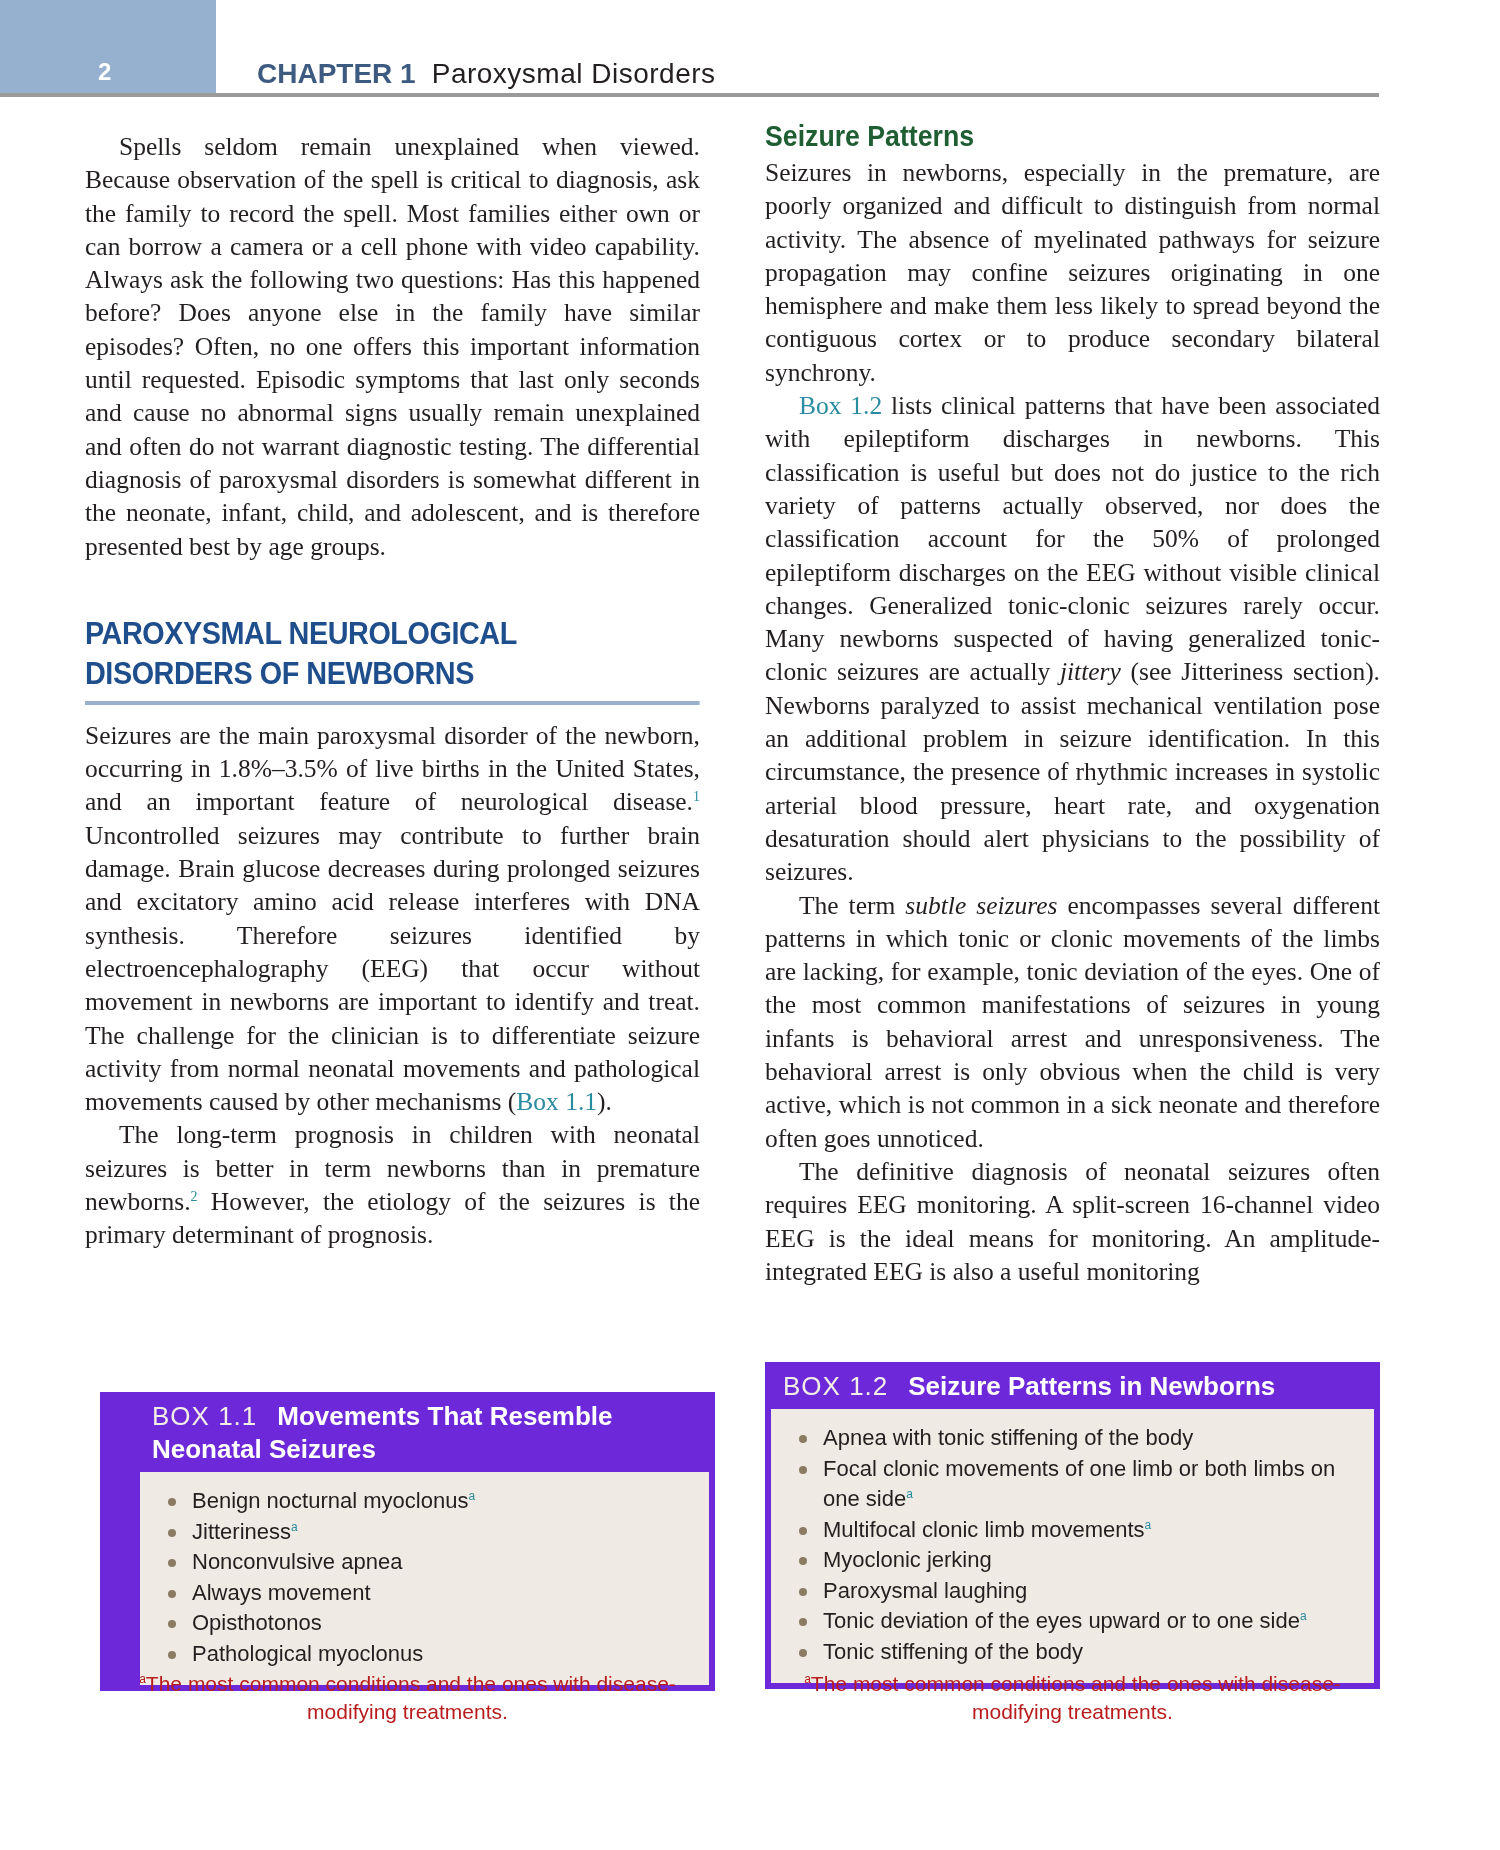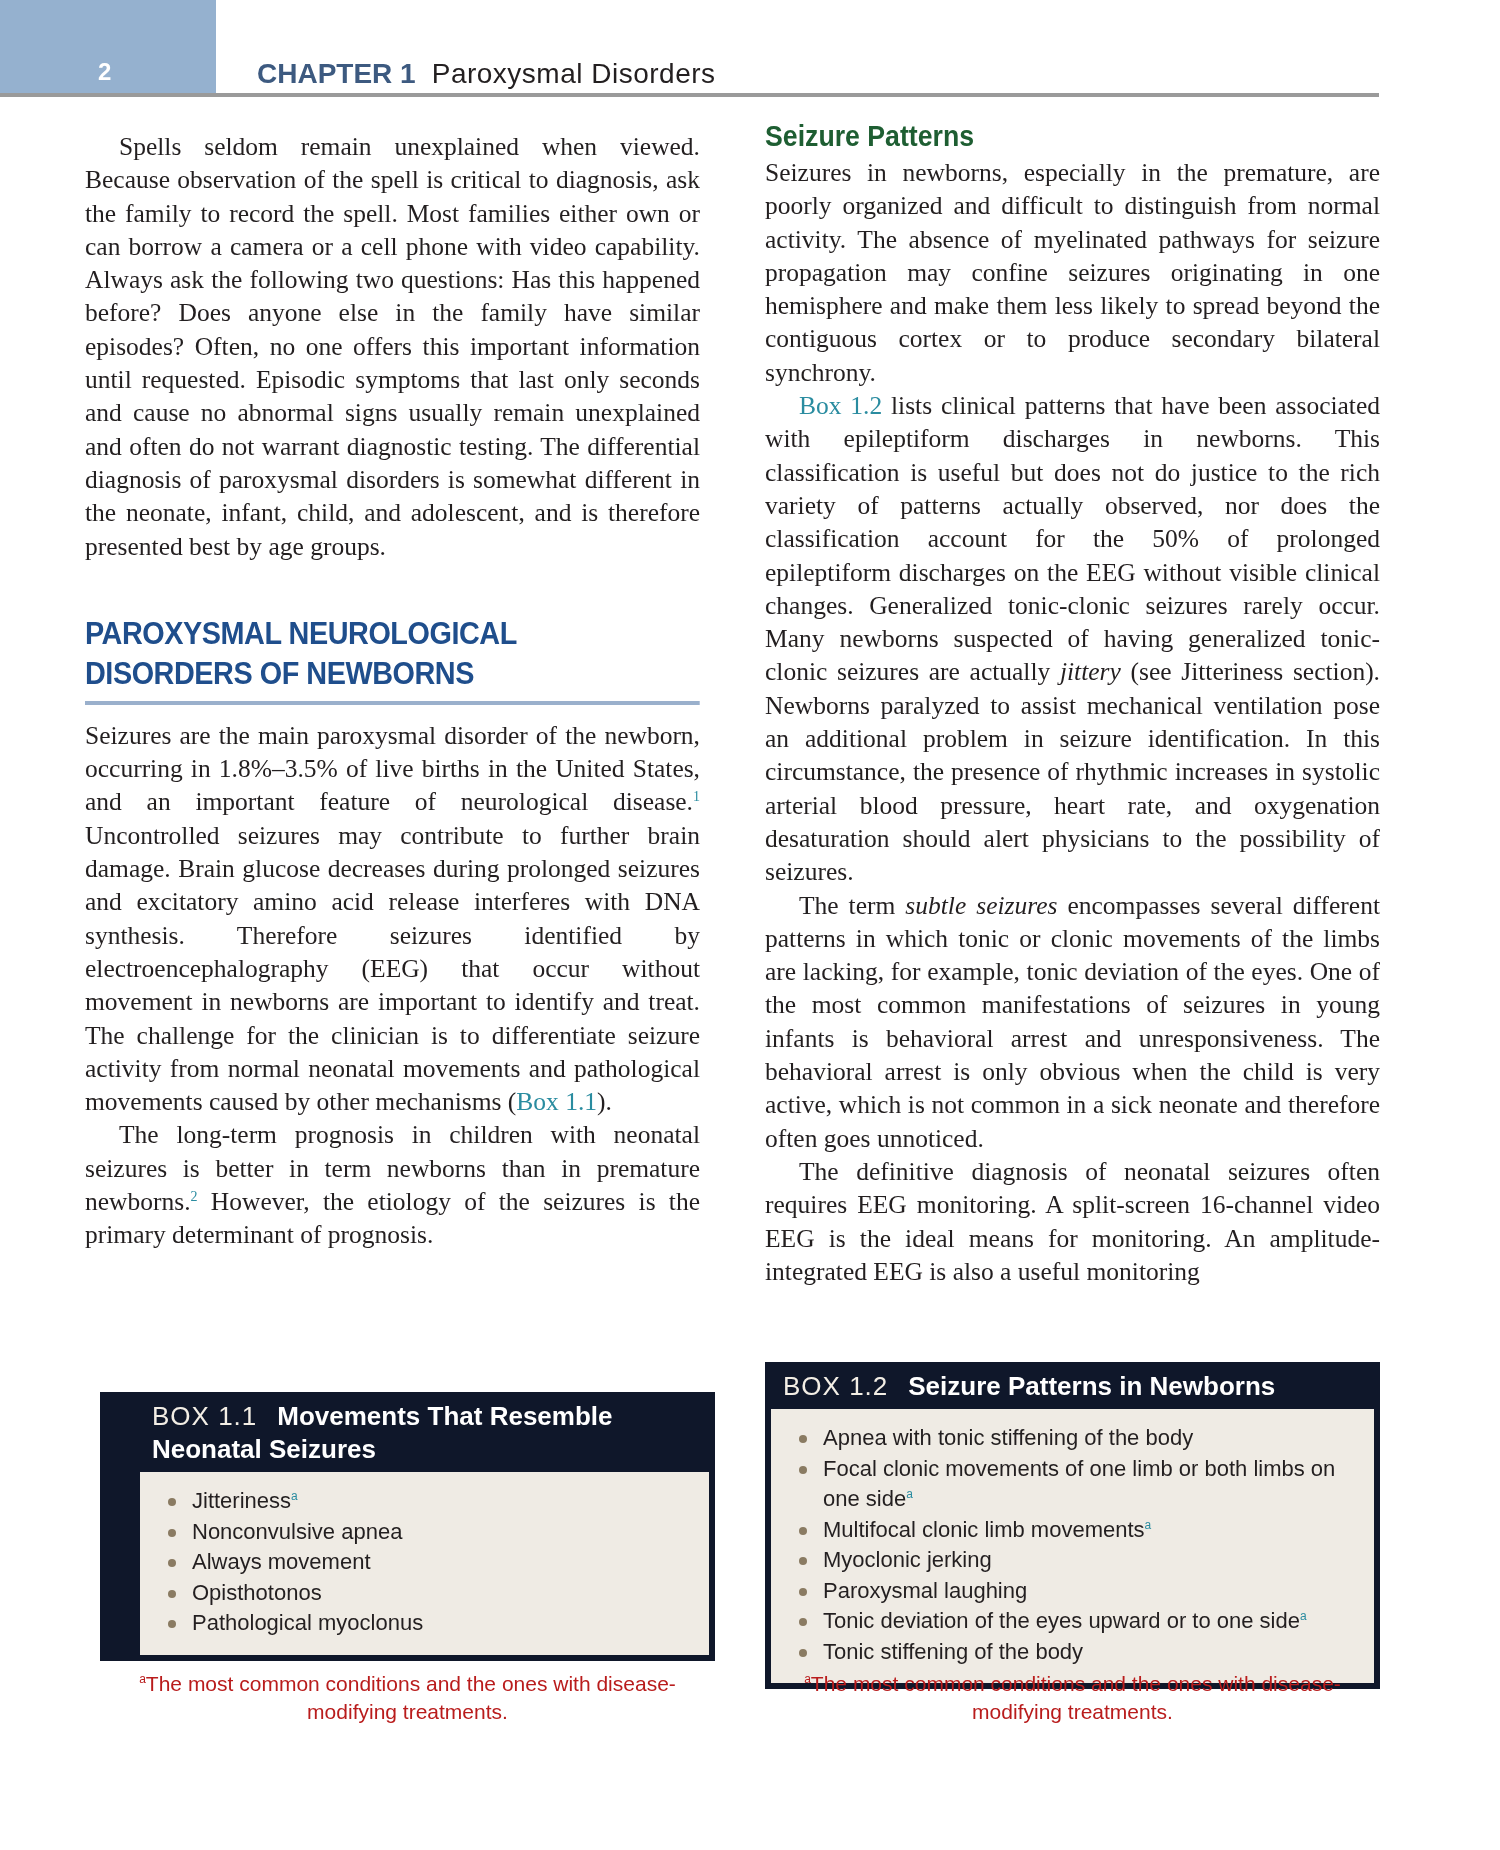--- a/index.html
+++ b/index.html
@@ -20,21 +20,21 @@
   .col p.indent { text-indent: 34px; }
   .sec-head { font-family: "Liberation Sans", sans-serif; font-weight: bold; color: #1f4e8c;
               font-size: 32px; line-height: 40px; letter-spacing: -0.5px; margin: 50px 0 0 0;
               padding-bottom: 8px; border-bottom: 4px solid #9ab0cc; transform: scaleX(0.9); transform-origin: left; width: 111%; }
   .sub-head { font-family: "Liberation Sans", sans-serif; font-weight: bold; color: #1e5e32;
               font-size: 29px; line-height: 36px; margin: 0 0 2px 0; transform: scaleX(0.92); transform-origin: left; }
   .link { color: #2a8ca0; }
   sup.ref { color: #2a8ca0; font-size: 14px; vertical-align: 9px; line-height: 0; }
   em { }
 
-  .box { position: absolute; width: 615px; background: #0f172a; padding: 0 6px 6px 6px; box-sizing: border-box; }
+  .box { position: absolute; width: 615px; background: #6d28d9; padding: 0 6px 6px 6px; box-sizing: border-box; }
   .box-1 { left: 100px; top: 1392px; padding-left: 40px; }
   .box-2 { left: 765px; top: 1362px; }
   .box-head { color: #ffffff; font-family: "Liberation Sans", sans-serif; font-size: 26px; line-height: 33px;
               padding: 8px 12px 6px 12px; }
   .box-head .num { font-weight: normal; letter-spacing: 1px; margin-right: 20px; color: #f3eee5; }
   .box-head .ttl { font-weight: bold; }
   .box-body { background: #efebe4; padding: 6px 10px 8px 10px; font-family: "Liberation Sans", sans-serif;
               font-size: 22px; line-height: 30.5px; color: #231f20; }
   .box-body ul { list-style: none; margin: 8px; padding: 0; }
   .box-body li { position: relative; padding-left: 34px; }
@@ -75,20 +75,21 @@
   <p class="indent"><span>The term </span><em>subtle seizures</em><span> encompasses several different patterns in which tonic or clonic movements of the limbs are lacking, for example, tonic deviation of the eyes. One of the most common manifestations of seizures in young infants is behavioral arrest and unresponsiveness. The behavioral arrest is only obvious when the child is very active, which is not common in a sick neonate and therefore often goes unnoticed.</span></p>
   <p class="indent">The definitive diagnosis of neonatal seizures often requires EEG monitoring. A split-screen 16-channel video EEG is the ideal means for monitoring. An amplitude-integrated EEG is also a useful monitoring</p>
 </div>
 
 <div class="box box-1">
   <div class="box-head">
     <span class="num">BOX 1.1</span><span class="ttl">Movements That Resemble Neonatal Seizures</span>
   </div>
   <div class="box-body">
     <ul>
+      <li><span>Benign nocturnal myoclonus</span><sup>a</sup></li>
       <li><span>Jitteriness</span><sup>a</sup></li>
       <li><span>Nonconvulsive apnea</span></li>
       <li><span>Always movement</span></li>
       <li><span>Opisthotonos</span></li>
       <li><span>Pathological myoclonus</span></li>
     </ul>
   </div>
 </div>
 <div class="footnote fn-1"><sup>a</sup><span>The most common conditions and the ones with disease-modifying treatments.</span></div>
 

